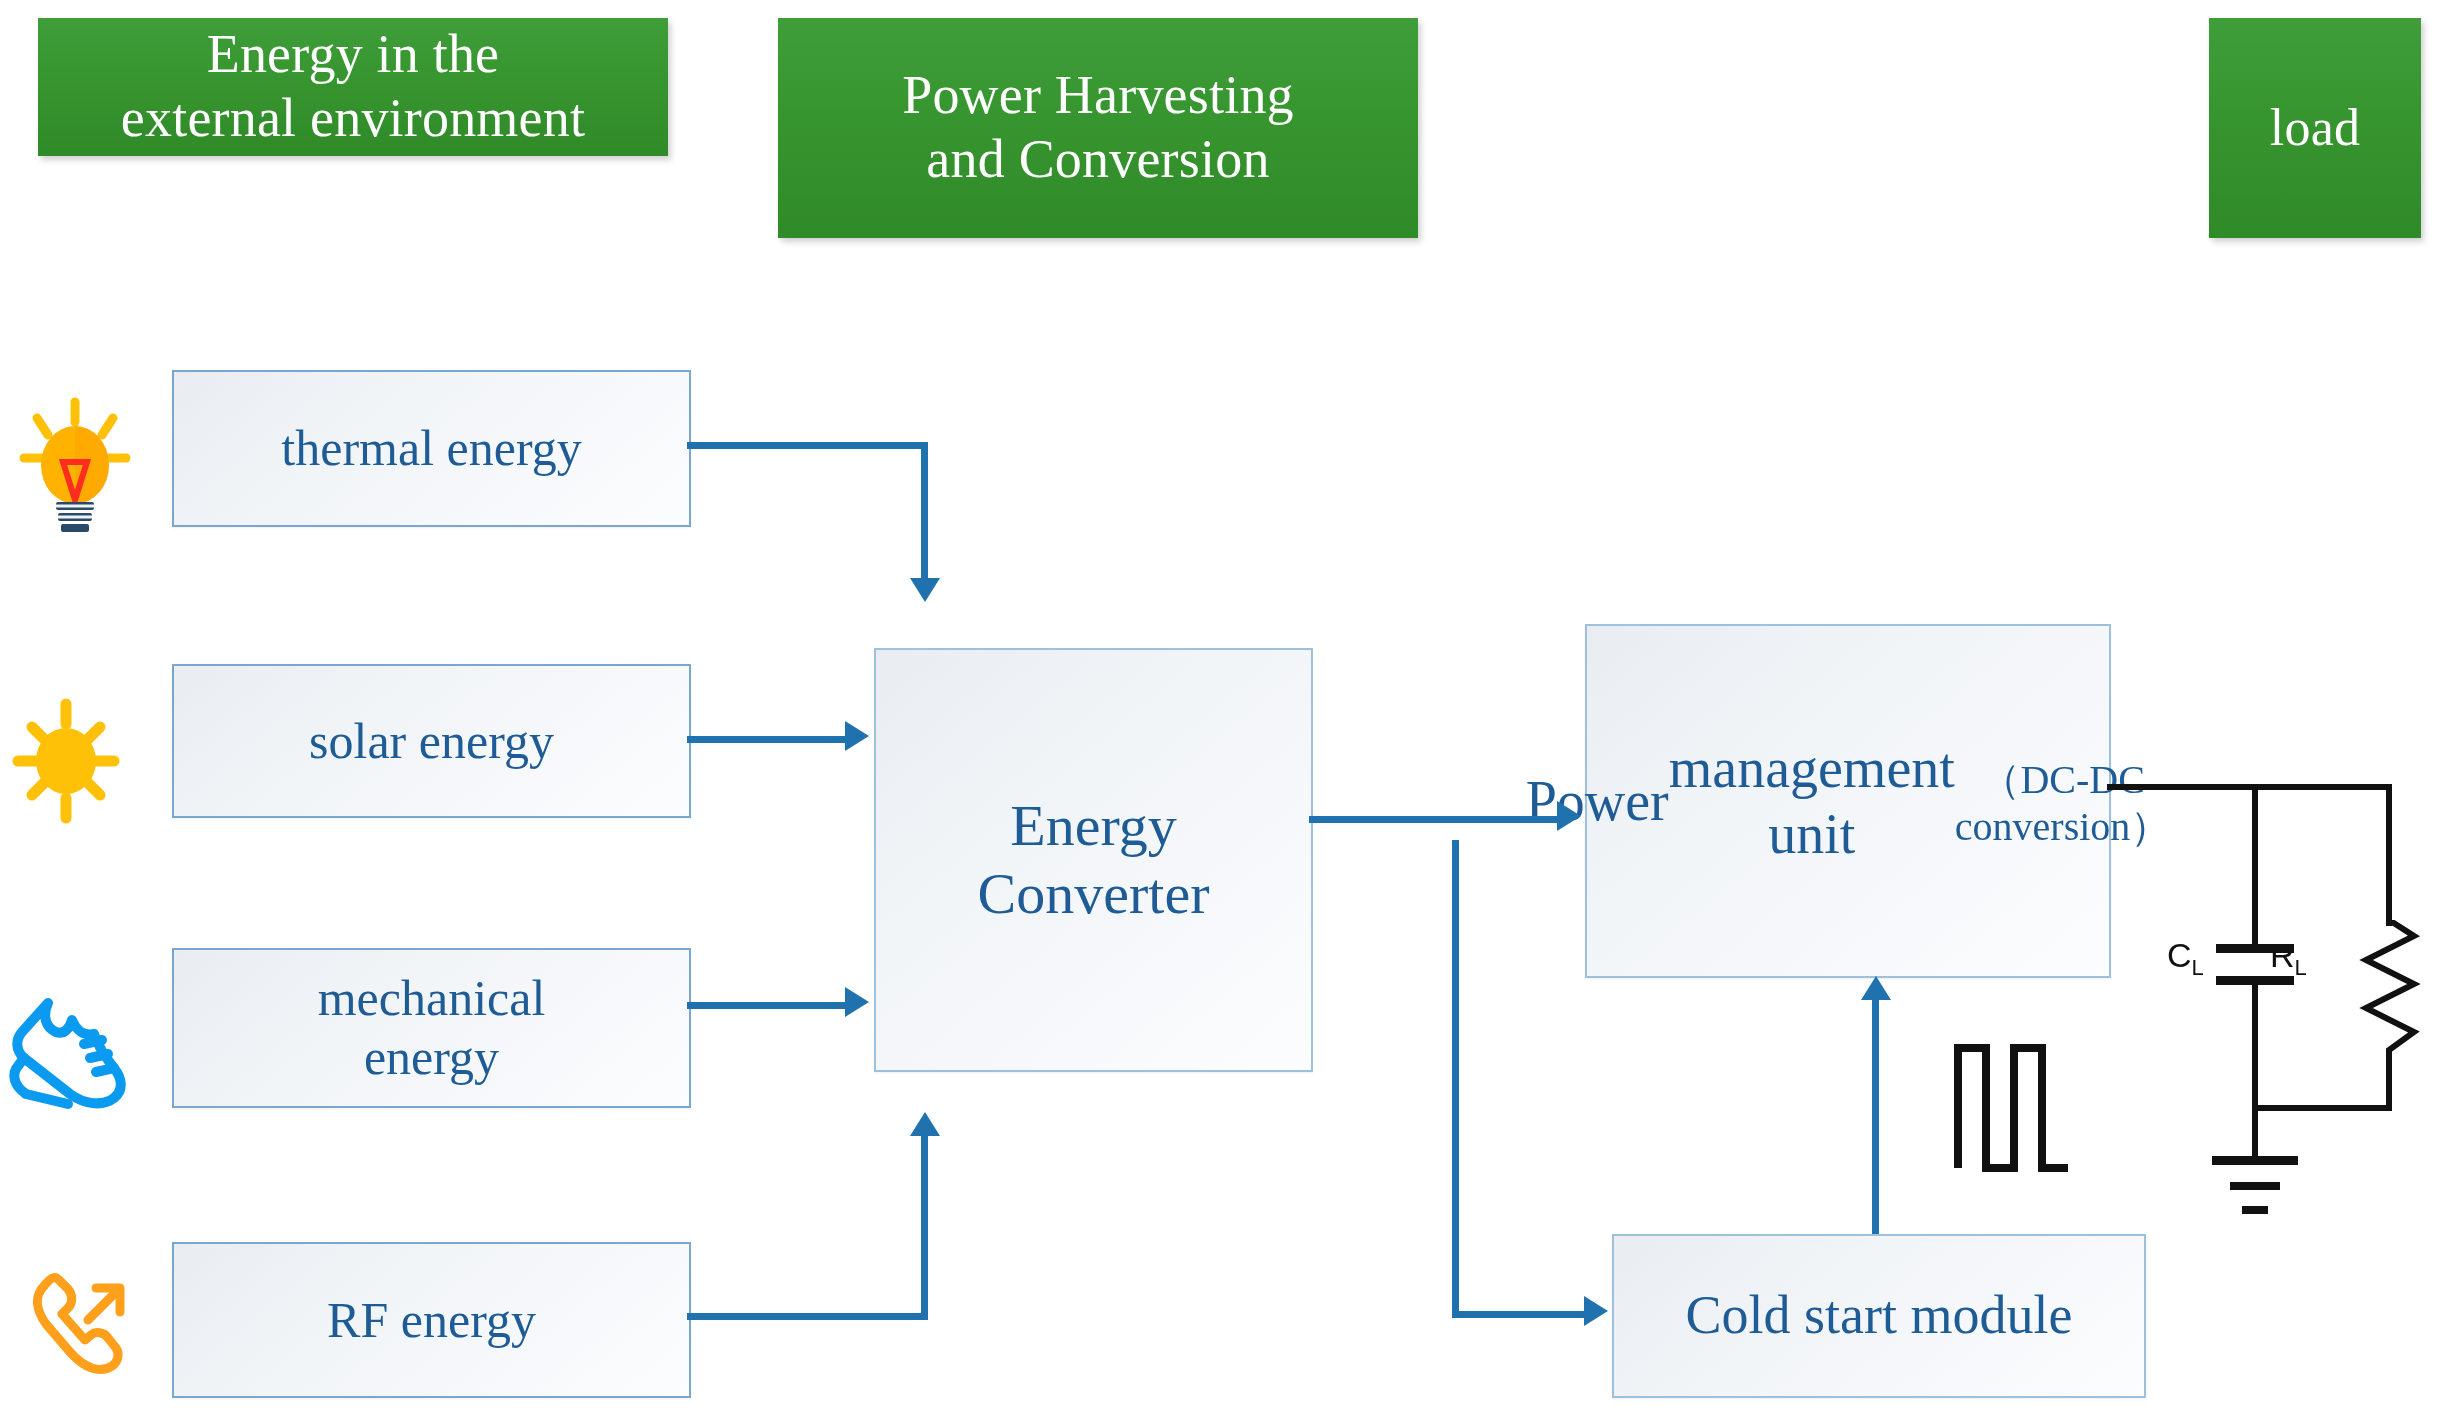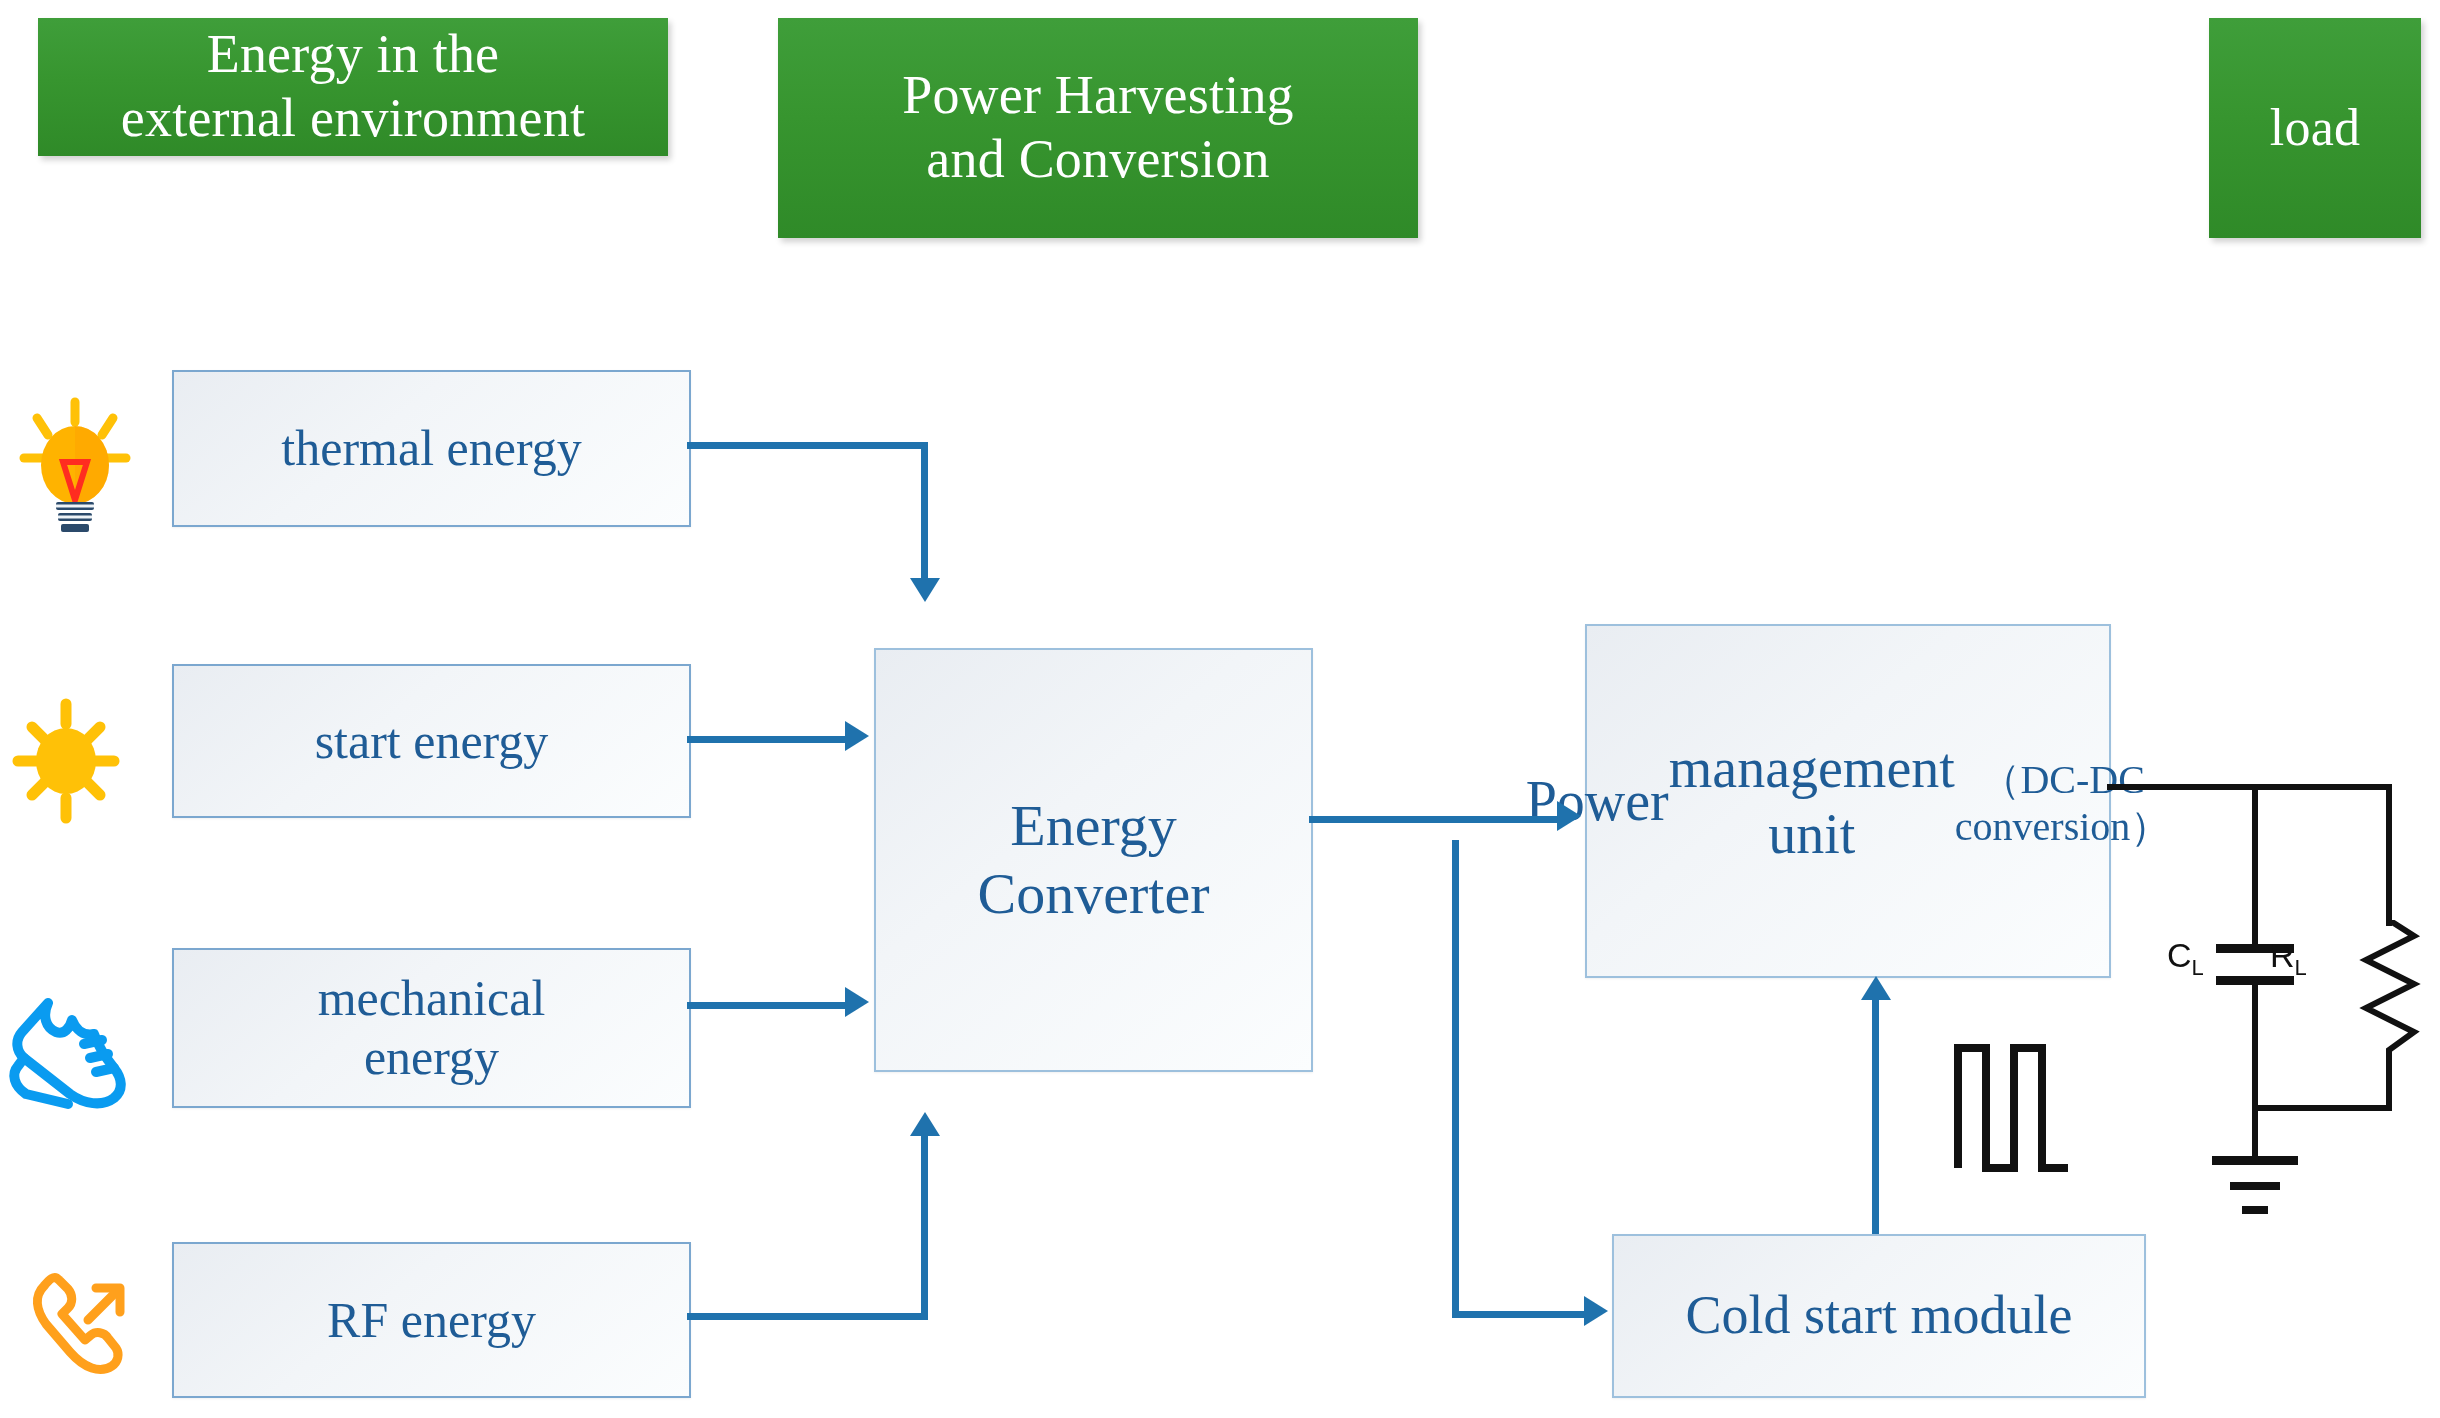--- a/index.html
+++ b/index.html
@@ -135,21 +135,21 @@
       <line x1="80" y1="82" x2="110" y2="52"></line>
       <polyline points="88,50 112,50 112,74"></polyline>
     </g>
   </svg>
 
   <div class="blk" style="left:172px;top:370px;width:515px;height:153px;font-size:50px;">
     <span style="white-space:pre-line;">thermal energy</span>
   </div>
 
   <div class="blk" style="left:172px;top:664px;width:515px;height:150px;font-size:50px;">
-    <span style="white-space:pre-line;">start energy</span>
+    <span style="white-space:pre-line;">solar energy</span>
   </div>
 
   <div class="blk" style="left:172px;top:948px;width:515px;height:156px;font-size:50px;">
     <span style="white-space:pre-line;">mechanical
 energy</span>
   </div>
 
   <div class="blk" style="left:172px;top:1242px;width:515px;height:152px;font-size:50px;">
     <span style="white-space:pre-line;">RF energy</span>
   </div>

